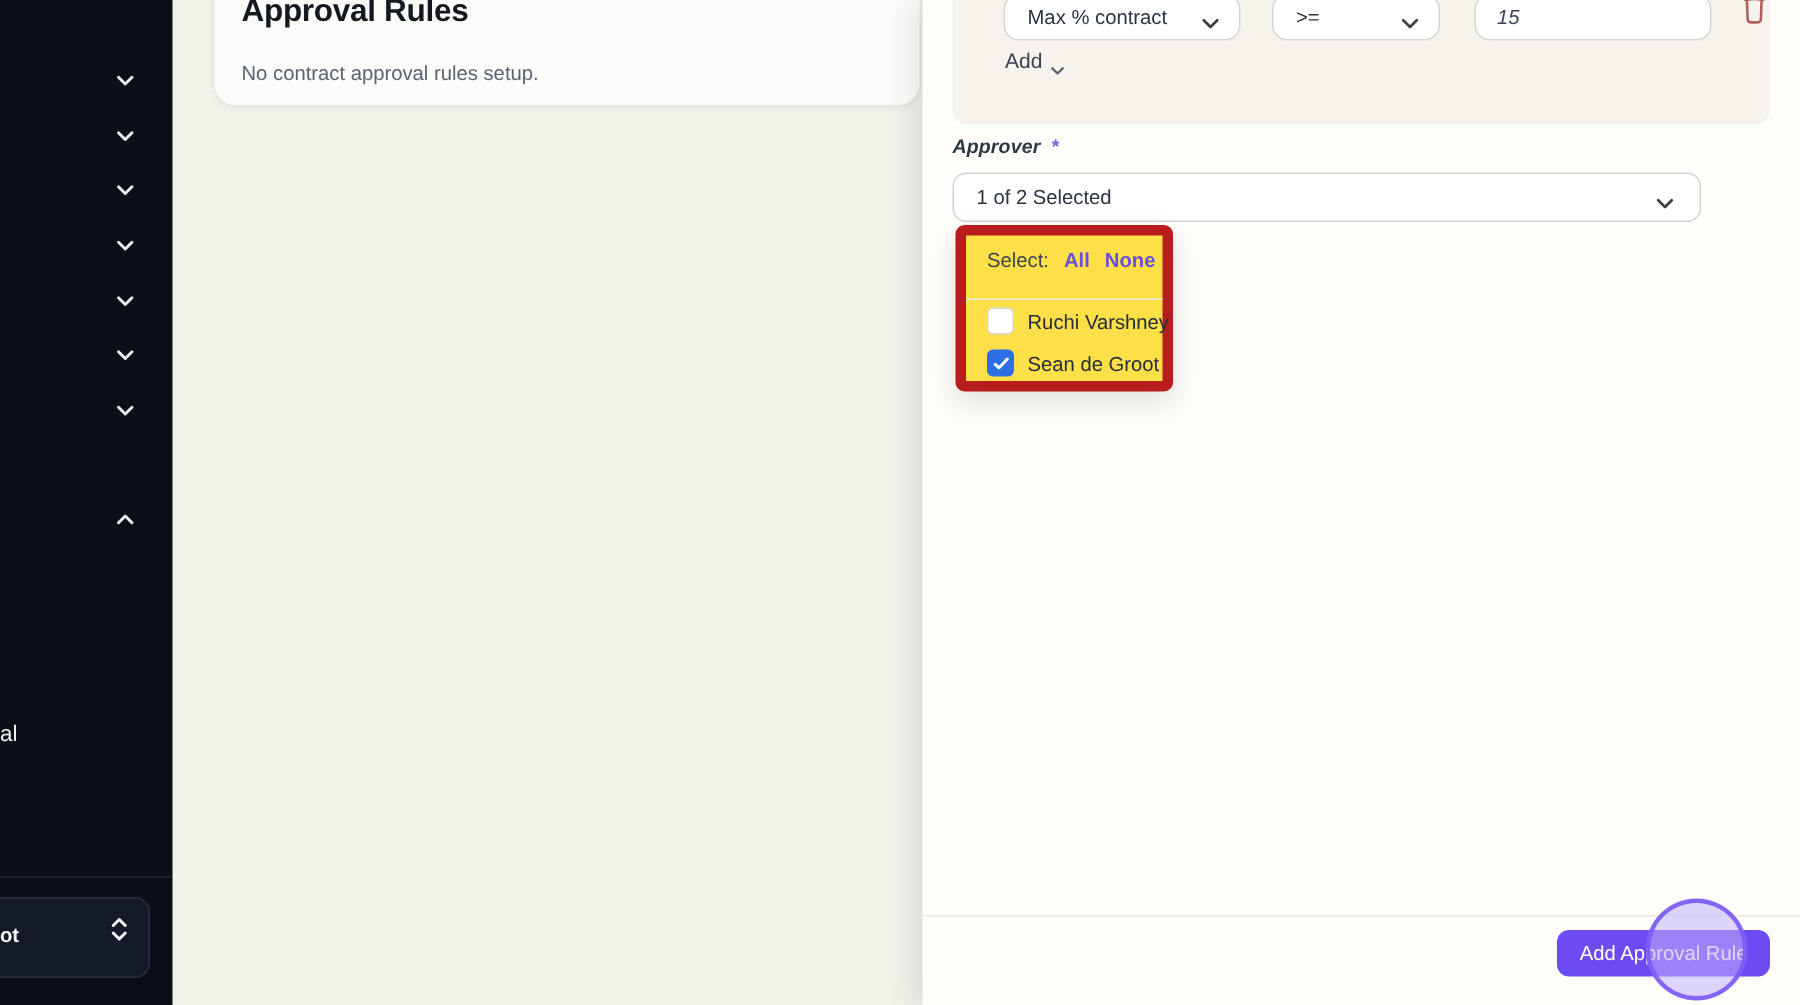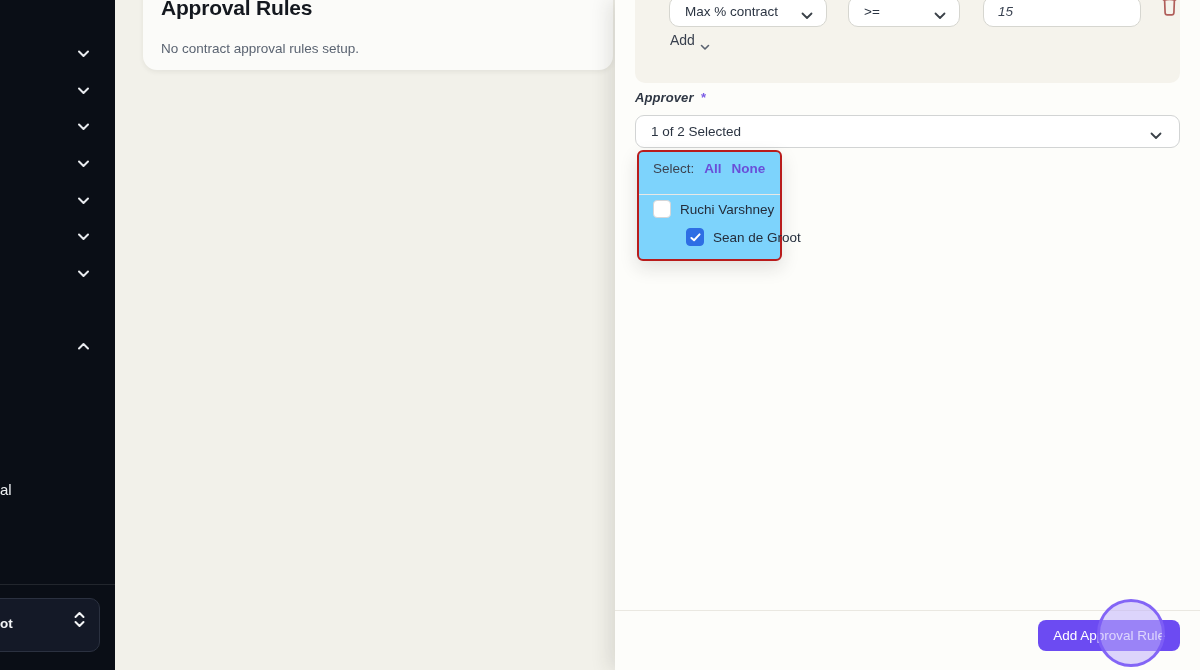--- a/index.html
+++ b/index.html
@@ -88,47 +88,47 @@
     gap:5px; cursor:pointer; font-size:14px; color:#39404e;
   }
   .add-dropdown .chev-sm { width:10px; height:7px; margin-top:3px; }
 
   .approver-label {
     position:absolute; left:20px; top:90px; font-size:13px; font-weight:700;
     color:#2f3744; letter-spacing:0.1px;font-style:italic;
   }
   .approver-label .req { color:#7b5ce5; margin-left:7px; font-weight:700; }
   .approver-select {
-    left:20px; top:115px; width:545px; height:33px; border-radius:9px;
+    left:20px; top:115px; width:499px; height:33px; border-radius:9px;
     border-color:#d2d4d4;
   }
 
   
   .popup {
     position:absolute; left:22px; top:150px; width:145px; height:111px;
-    background:#7dd3fc; border-radius:6px;
-    border:2px solid #b91c1c;
+    background:#fde047; border-radius:6px;
+    border:7px solid #b91c1c;
     box-shadow:0 7px 18px rgba(30,30,30,0.13);
     z-index:5;
   }
   .popup .select-row {
     position:absolute; left:14px; top:9px; display:flex; gap:10px;
     font-size:13.5px; align-items:center;
   }
   .popup .select-prefix { color:#3c4350; }
   .popup .link { color:#6a4fd8; font-weight:700; cursor:pointer; }
   .popup .pop-divider {
     position:absolute; left:0; top:42px; width:100%; height:1px; background:#e8e8e5;
   }
   .opt-row {
     position:absolute; left:0; width:100%; height:28px;
     display:flex; align-items:center; cursor:pointer;
   }
   .opt-row.r0 { top:43px; }
-  .opt-row.r1 { top:71px;margin-left:33px; }
+  .opt-row.r1 { top:71px; }
   .cbox {
     width:18px; height:18px; margin-left:14px; border-radius:4px;
     background:#fff; border:1px solid #d4d6d9; flex:none;
     display:flex; align-items:center; justify-content:center;
   }
   .cbox svg { display:none; }
   .cbox.checked { background:#2e6ee4; border-color:#2e6ee4; }
   .cbox.checked svg { display:block; }
   .opt-label { margin-left:9px; font-size:13.5px; color:#242d3b; white-space:nowrap; }
 

